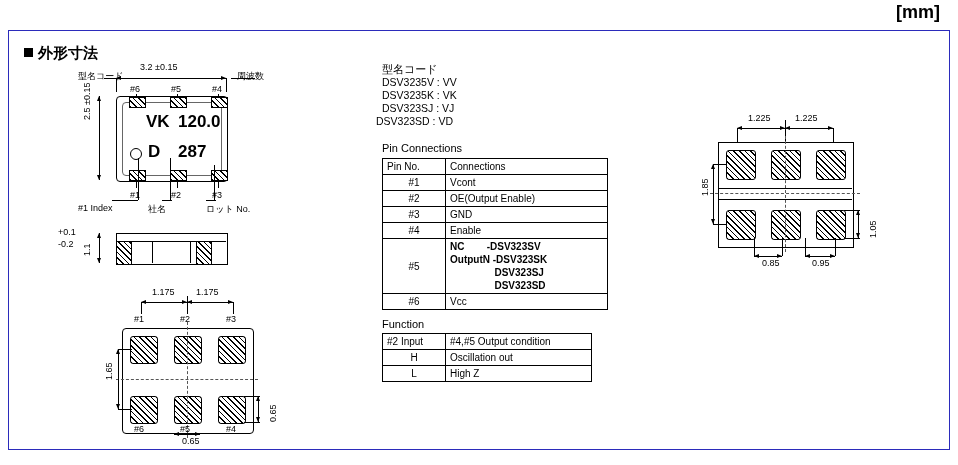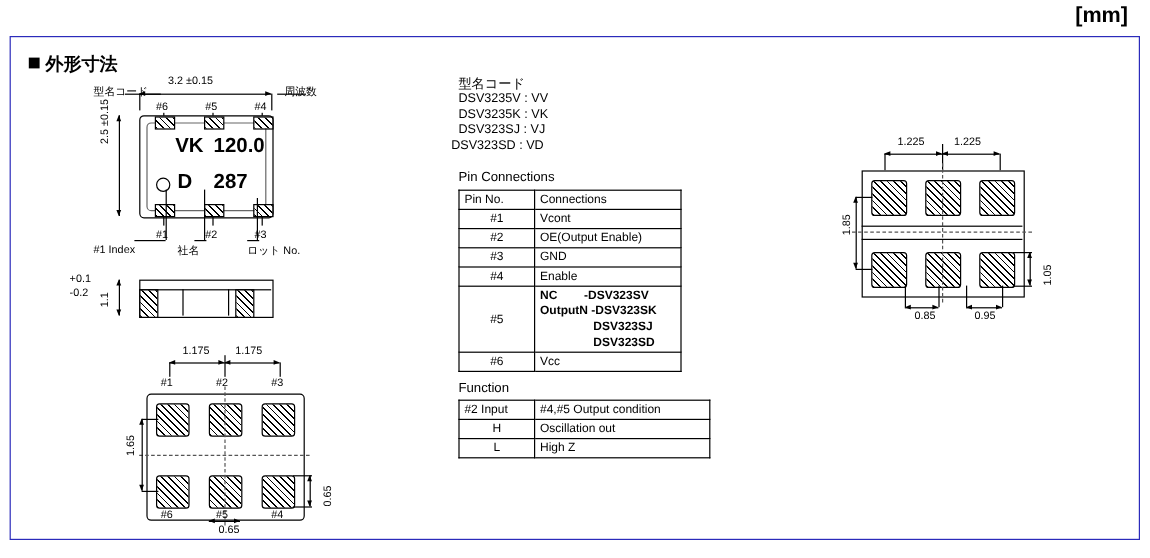--- a/index.html
+++ b/index.html
@@ -191,21 +191,21 @@
   <div class="h" style="left:244px;top:396px;width:16px;"></div>
   <div class="h" style="left:244px;top:422px;width:16px;"></div>
 
   <div class="t11" style="left:382px;top:62px;">型名コード</div>
   <div class="codelist" style="left:382px;top:76px;">DSV3235V : VV</div>
   <div class="codelist" style="left:382px;top:89px;">DSV3235K : VK</div>
   <div class="codelist" style="left:382px;top:102px;">DSV323SJ : VJ</div>
   <div class="codelist" style="left:376px;top:115px;">DSV323SD : VD</div>
 
   <div class="tbl-cap" style="left:382px;top:142px;">Pin Connections</div>
-  <table class="tbl" style="left:382px;top:158px;width:186px;">
+  <table class="tbl" style="left:382px;top:158px;width:226px;">
     <tbody>
       <tr>
         <td style="width:54px;">Pin No.</td>
         <td>Connections</td>
       </tr>
       <tr>
         <td class="c">#1</td>
         <td>Vcont</td>
       </tr>
       <tr>

